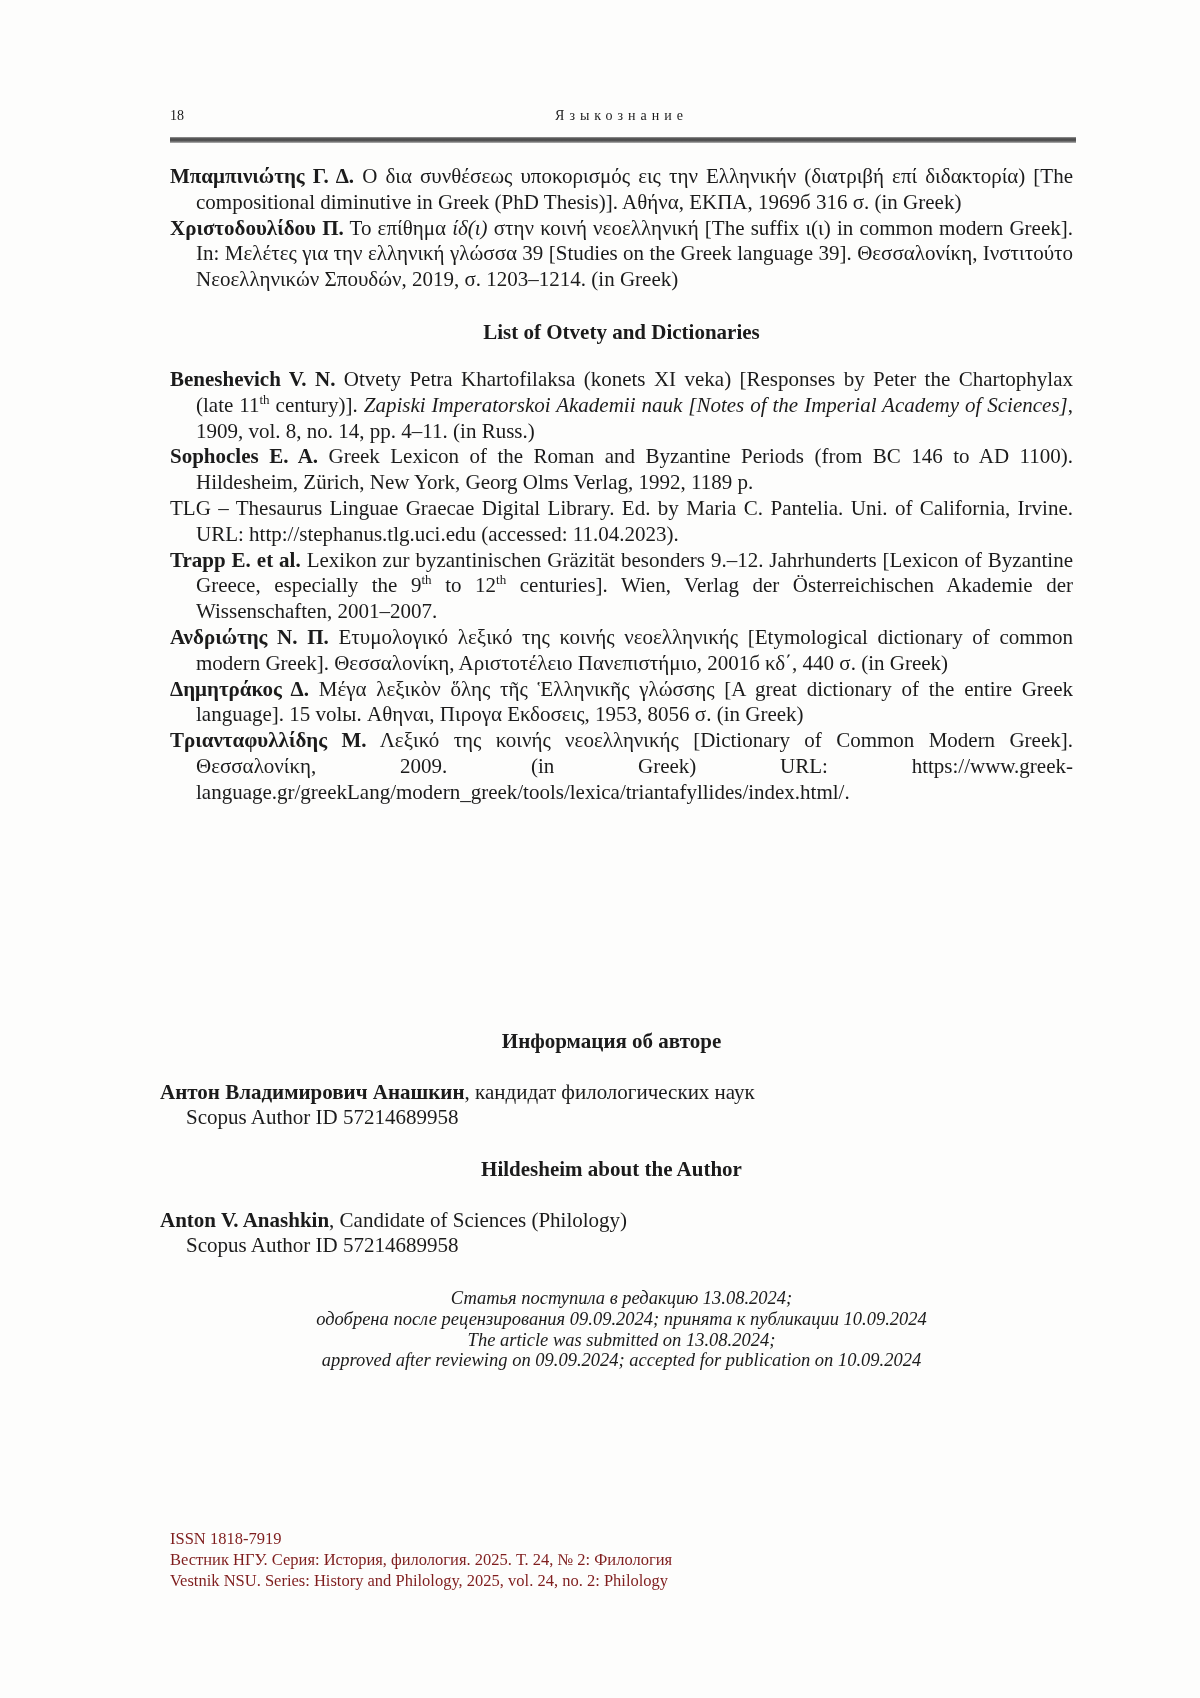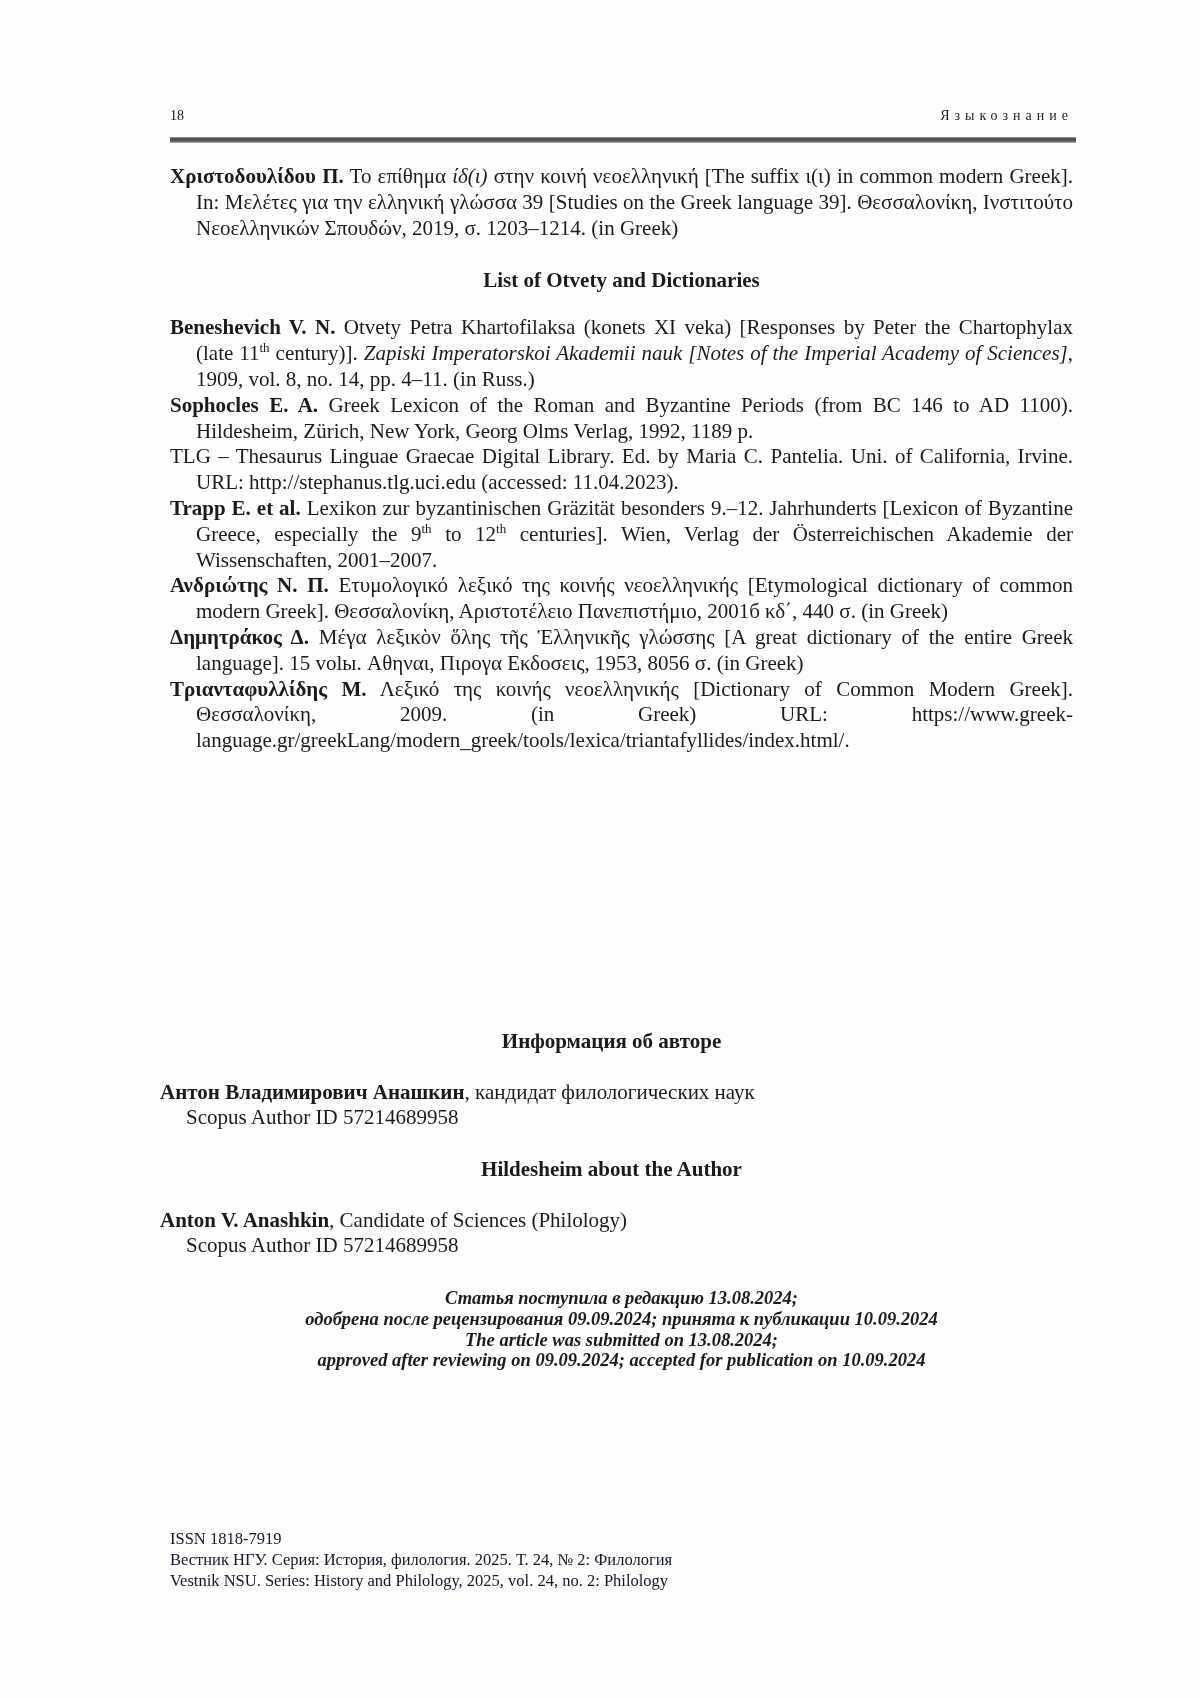--- a/index.html
+++ b/index.html
@@ -11,21 +11,21 @@
     font-family:"Liberation Serif","DejaVu Serif",serif;
     color:#1b1b1b;
     overflow:hidden;
   }
   
   .header{
     position:absolute;left:170px;width:903px;top:105px;
     font-size:14px;line-height:22px;
   }
   .pagenum{position:absolute;left:0;top:0;}
-  .running-title{display:block;text-align:right;letter-spacing:5px;}
+  .running-title{display:block;text-align:center;letter-spacing:5px;}
   .rule{
     position:absolute;left:170px;width:906px;top:137px;height:6px;
     background:linear-gradient(to bottom,#9a9a9a 0%,#4c4c4c 30%,#565656 65%,#b7b7b7 100%);
   }
   
   .bib{position:absolute;left:170px;width:903px;top:164px;}
   .bib p.ref{
     margin:0;
     font-size:21px;line-height:25.8px;
     text-align:justify;
@@ -40,43 +40,44 @@
   .author-section{position:absolute;left:160px;width:903px;margin-top:48px;}
   .author-ru{top:980px;}
   .author-en{top:1108px;}
   .author-section h2{margin:0 0 26px 0;}
   .author-section p{
     margin:0;font-size:21px;line-height:24.5px;
     padding-left:26px;text-indent:-26px;
   }
   .author-section p.indent{padding-left:52px;}
   
-  .dates{position:absolute;left:170px;width:903px;top:1288px;text-align:center;font-weight:bold;}
+  .dates{position:absolute;left:170px;width:903px;top:1288px;text-align:center;}
   .dates p{margin:0;font-size:18.5px;line-height:20.8px;font-style:italic;}
   
-  .footer{position:absolute;left:170px;width:903px;top:1528px;color:#0f172a;}
+  .footer{position:absolute;left:170px;width:903px;top:1528px;color:#7f1d1d;}
   .footer p{margin:0;font-size:16.5px;line-height:21px;}
   
   .bold{font-weight:bold;}
   .italic{font-style:italic;}
   .sup{vertical-align:super;font-size:0.62em;line-height:0;}
 </style>
 </head>
 <body>
 
 <div class="page">
 
   <div class="header">
     <span class="pagenum">18</span>
     <span class="running-title">Языкознание</span>
   </div>
   <div class="rule"></div>
 
   <div class="bib">
     <div>
+        <p class="ref"><span class="bold">Μπαμπινιώτης Γ. Δ.</span><span> Ο δια συνθέσεως υποκορισμός εις την Ελληνικήν (διατριβή επί διδακτορία) [The compositional diminutive in Greek (PhD Thesis)]. Αθήνα, ΕΚΠΑ, 1969б 316 σ. (in Greek)</span></p>
         <p class="ref"><span class="bold">Χριστοδουλίδου Π.</span><span> Το επίθημα </span><span class="italic">ίδ(ι)</span><span> στην κοινή νεοελληνική [The suffix ι(ι) in common modern Greek]. In: Μελέτες για την ελληνική γλώσσα 39 [Studies on the Greek language 39]. Θεσσαλονίκη, Ινστιτούτο Νεοελληνικών Σπουδών, 2019, σ. 1203–1214. (in Greek)</span></p>
       </div>
 
     <h2 class="center-head">List of Otvety and Dictionaries</h2>
 
     <div>
         <p class="ref"><span class="bold">Beneshevich V. N.</span><span> Otvety Petra Khartofilaksa (konets XI veka) [Responses by Peter the Chartophylax (late 11</span><span class="sup">th</span><span> century)]. </span><span class="italic">Zapiski Imperatorskoi Akademii nauk [Notes of the Imperial Academy of Sciences]</span><span>, 1909, vol. 8, no. 14, pp. 4–11. (in Russ.)</span></p>
         <p class="ref"><span class="bold">Sophocles E. A.</span><span> Greek Lexicon of the Roman and Byzantine Periods (from BC 146 to AD 1100). Hildesheim, Zürich, New York, Georg Olms Verlag, 1992, 1189 p.</span></p>
         <p class="ref"><span>TLG – Thesaurus Linguae Graecae Digital Library. Ed. by Maria C. Pantelia. Uni. of California, Irvine. URL: http://stephanus.tlg.uci.edu (accessed: 11.04.2023).</span></p>
         <p class="ref"><span class="bold">Trapp E. et al.</span><span> Lexikon zur byzantinischen Gräzität besonders 9.–12. Jahrhunderts [Lexicon of Byzantine Greece, especially the 9</span><span class="sup">th</span><span> to 12</span><span class="sup">th</span><span> centuries]. Wien, Verlag der Österreichischen Akademie der Wissenschaften, 2001–2007.</span></p>

